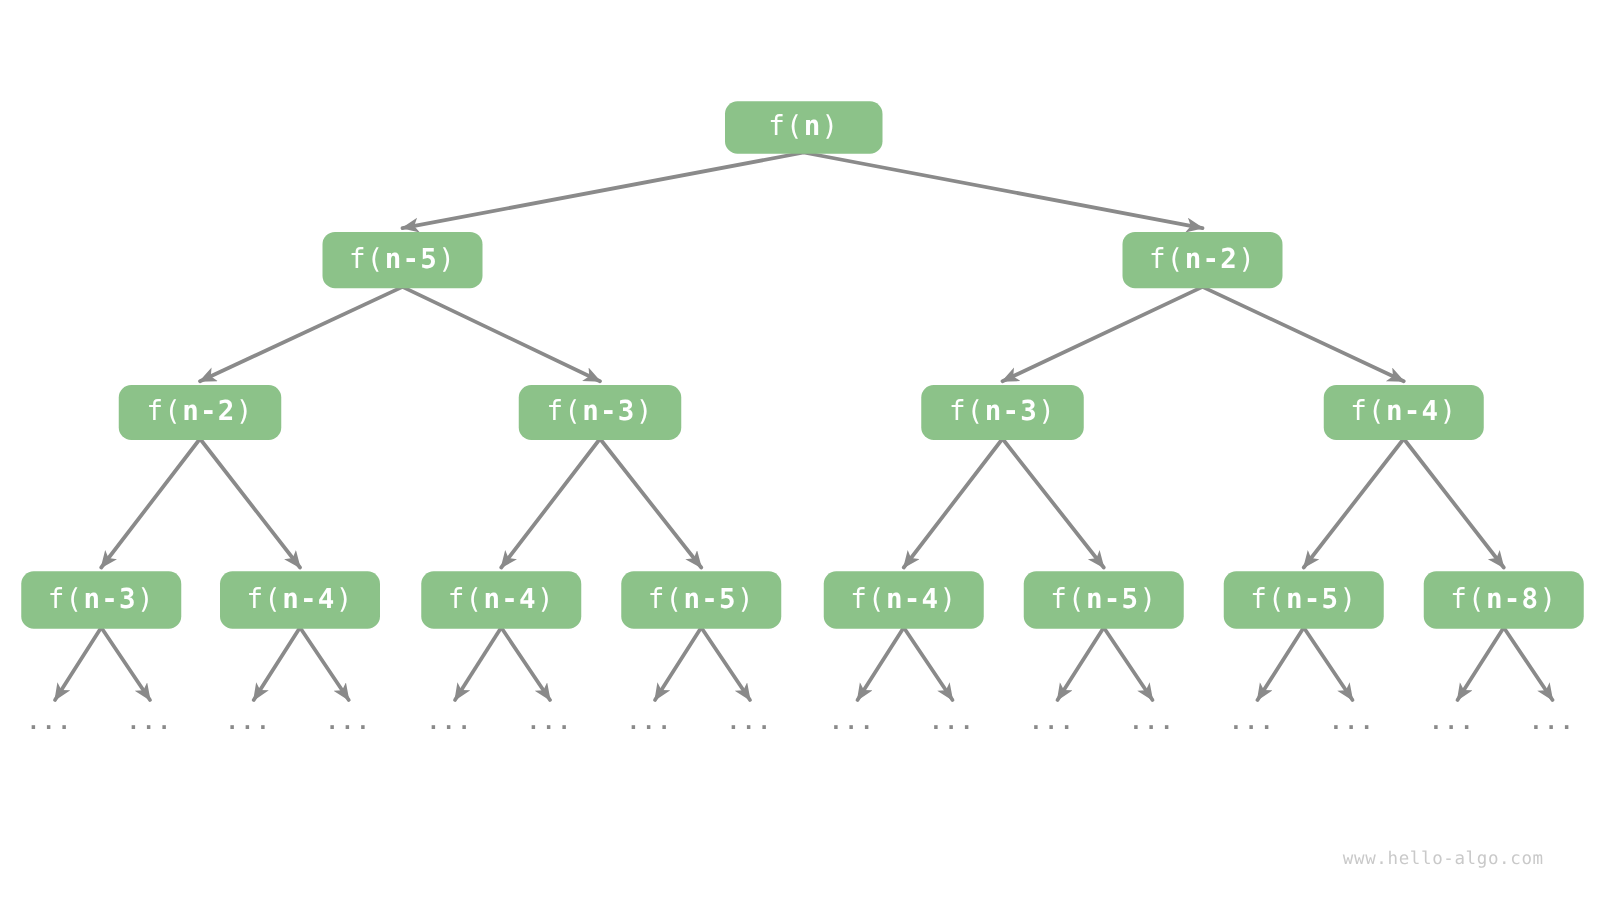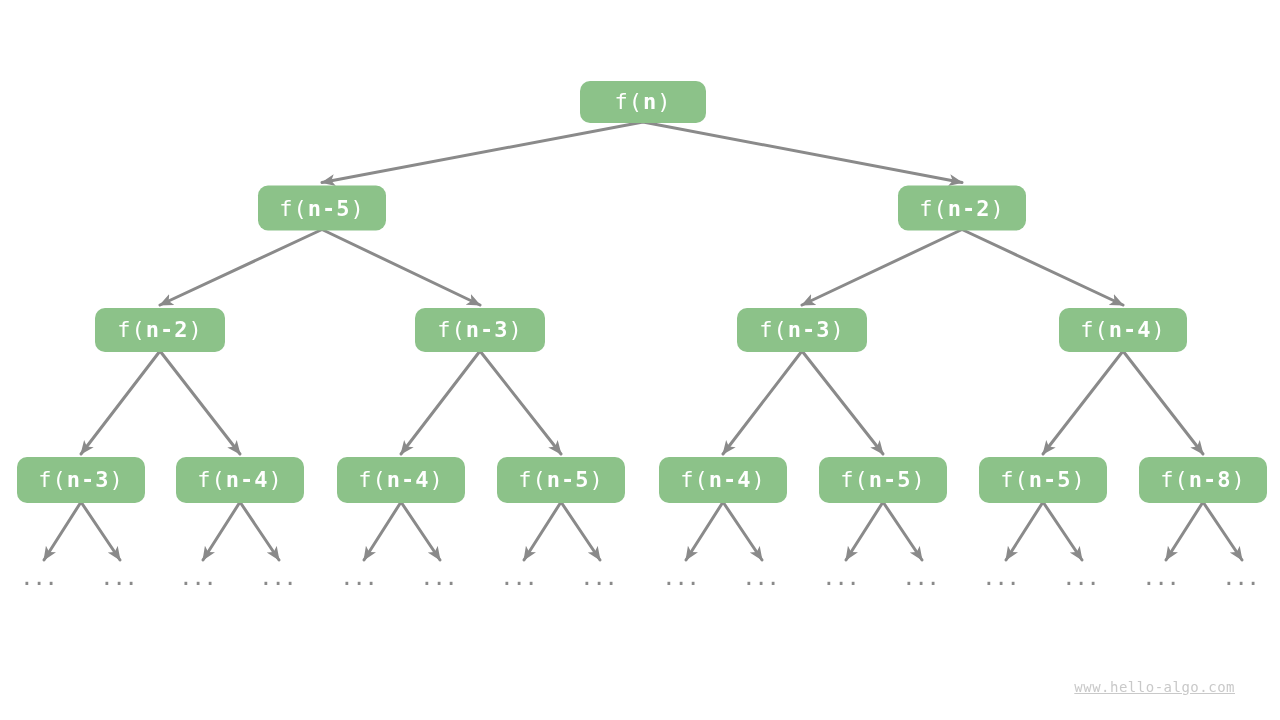--- a/index.html
+++ b/index.html
@@ -24,21 +24,21 @@
     white-space:nowrap;
   }
   .node .pre,.node .post{font-weight:500;}
   .node .arg{font-weight:bold;}
   .leaf{
     position:absolute;transform:translate(-50%,-50%);
     color:var(--leaf);font-size:17px;font-weight:bold;letter-spacing:2px;line-height:1;
   }
   .watermark{
     position:absolute;right:45px;top:679px;
-    color:var(--watermark);font-size:14px;letter-spacing:0.5px;text-decoration:underline;
+    color:var(--watermark);font-size:14px;letter-spacing:0.5px;
   }
 </style>
 </head>
 <body>
 
 <div class="canvas">
   <svg class="edges-svg" width="1280" height="720">
     <defs>
       <marker id="arrow" markerUnits="userSpaceOnUse" markerWidth="16" markerHeight="14" refX="13" refY="6" orient="auto">
         <path id="arrow-head" d="M0,0 L14,6 L0,12 L3.5,6 Z" fill="#8a8a8a"></path>

